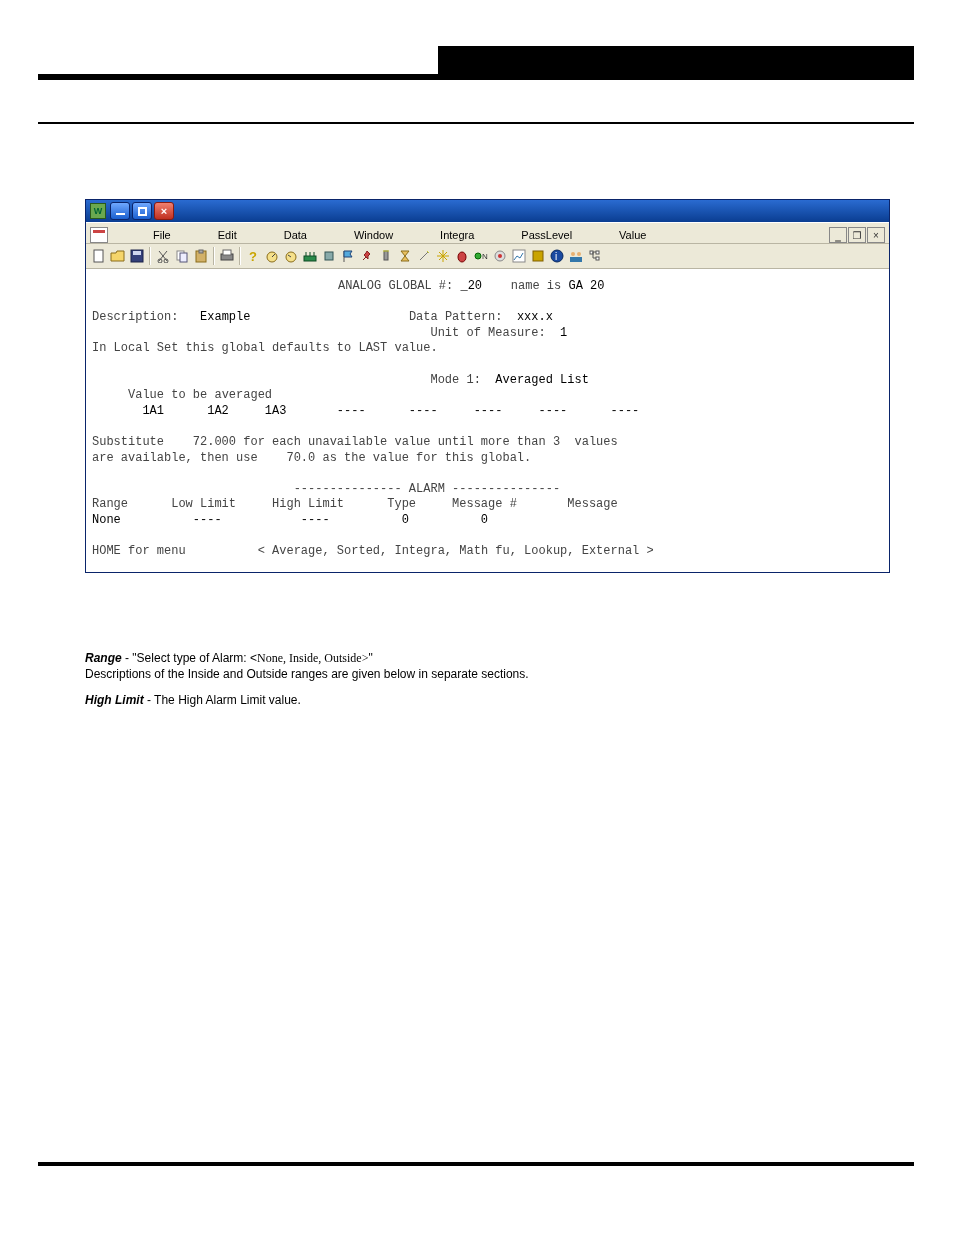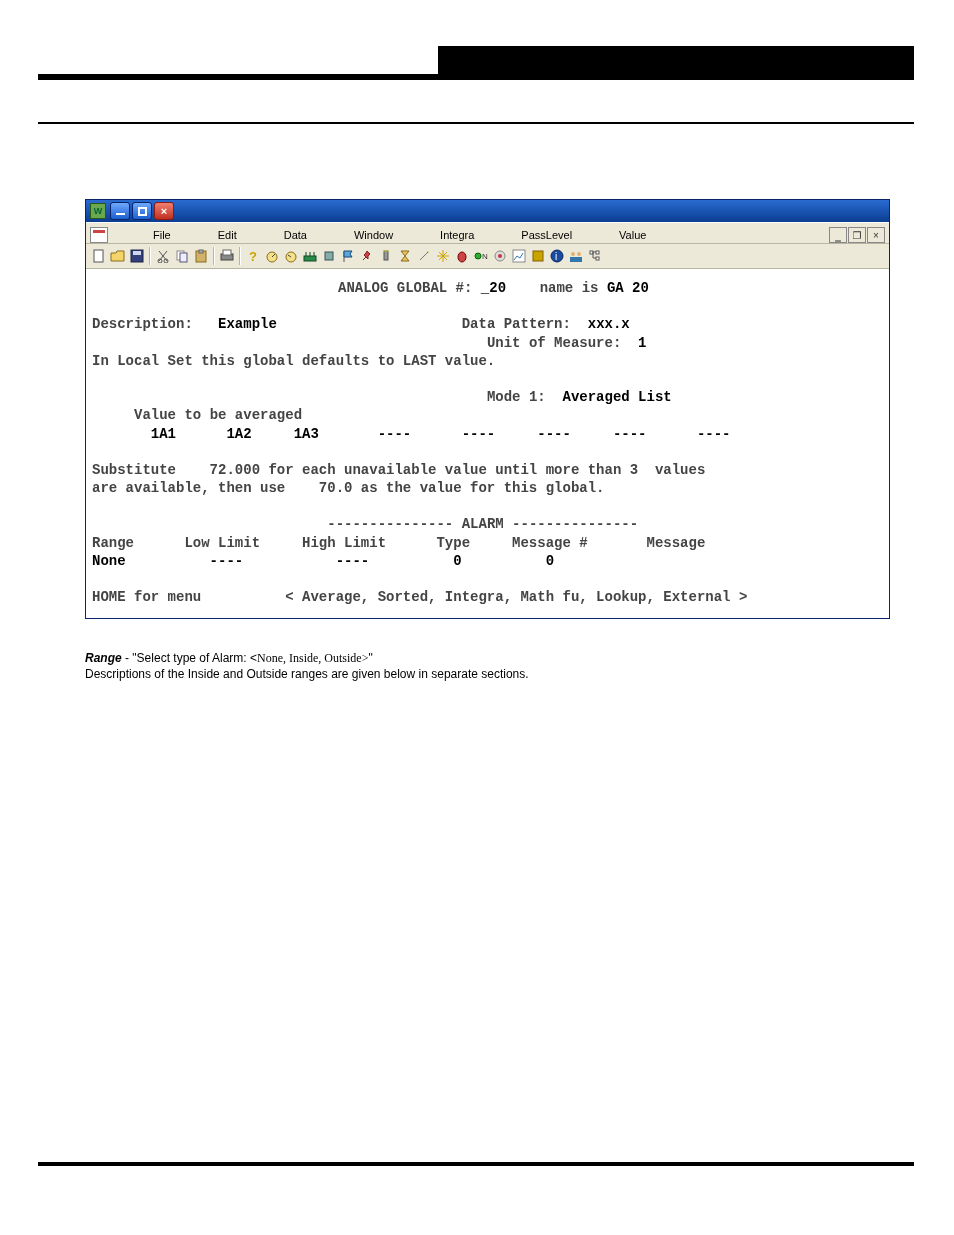--- a/index.html
+++ b/index.html
@@ -168,25 +168,24 @@
   .tb-btn {
     width: 18px;
     height: 18px;
     display:flex;align-items:center;justify-content:center;
     font-size:12px;
   }
   .tb-btn svg{display:block;}
   .client {
     padding: 10px 6px 12px 6px;
     font-family: "Courier New", monospace;
-    font-size: 14px;
+    font-size: 12px;
     color: #444;
     line-height: 1.3;
     white-space: pre;
-    font-weight: bold;
   }
   .client .c-black { color:#000; }
   
   .below-text {
     position:absolute;
     top: 650px;
     left: 85px;
     width: 800px;
     font-family: Arial, sans-serif;
     font-size: 12px;
@@ -413,15 +412,18 @@
 <span class="c-black">None          ----           ----          0          0</span>
 
 <span>HOME for menu</span>          <span>&lt; Average, Sorted, Integra, Math fu, Lookup, External &gt;</span></div>
   </div>
 
   <div class="below-text">
     <div class="row">
       <span class="fieldname">Range</span><span> - "Select type of Alarm: &lt;</span><span class="mono">None, Inside, Outside&gt;</span><span style="white-space:pre-line;">"
 Descriptions of the Inside and Outside ranges are given below in separate sections.</span>
     </div>
+    <div class="row" style="margin-top:10px;">
+      <span class="fieldname">High Limit</span><span> - The High Alarm Limit value.</span>
+    </div>
   </div>
 
 </div>
 
 </body></html>

